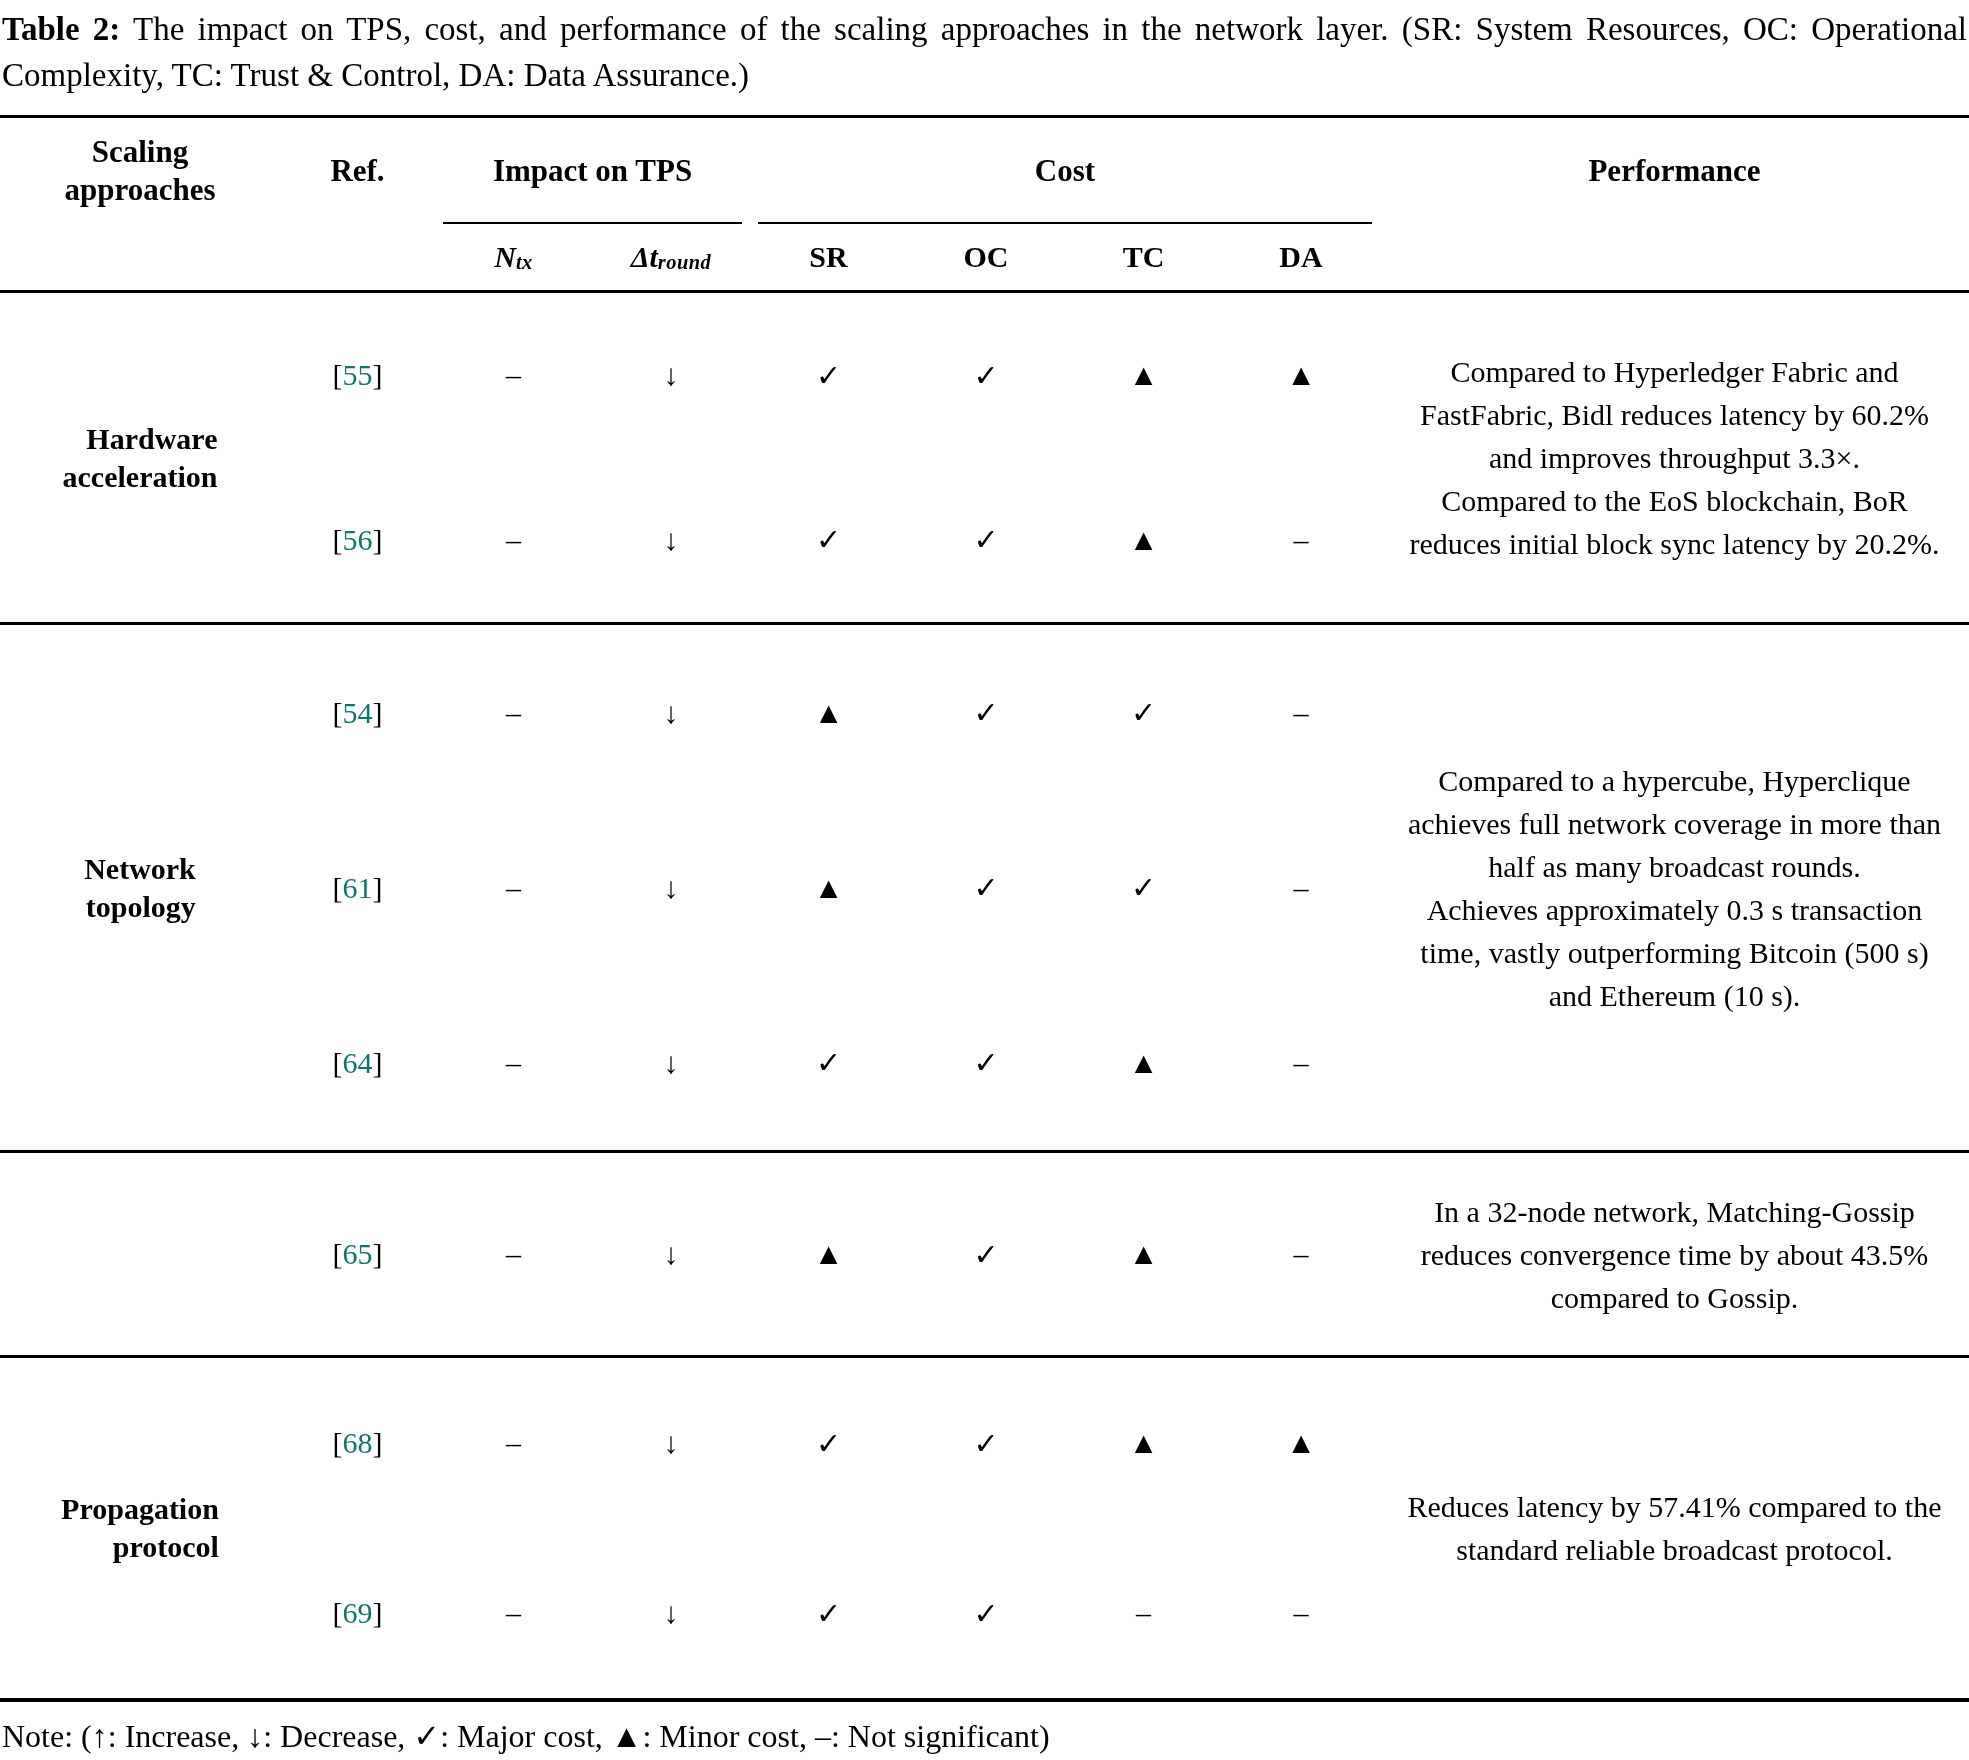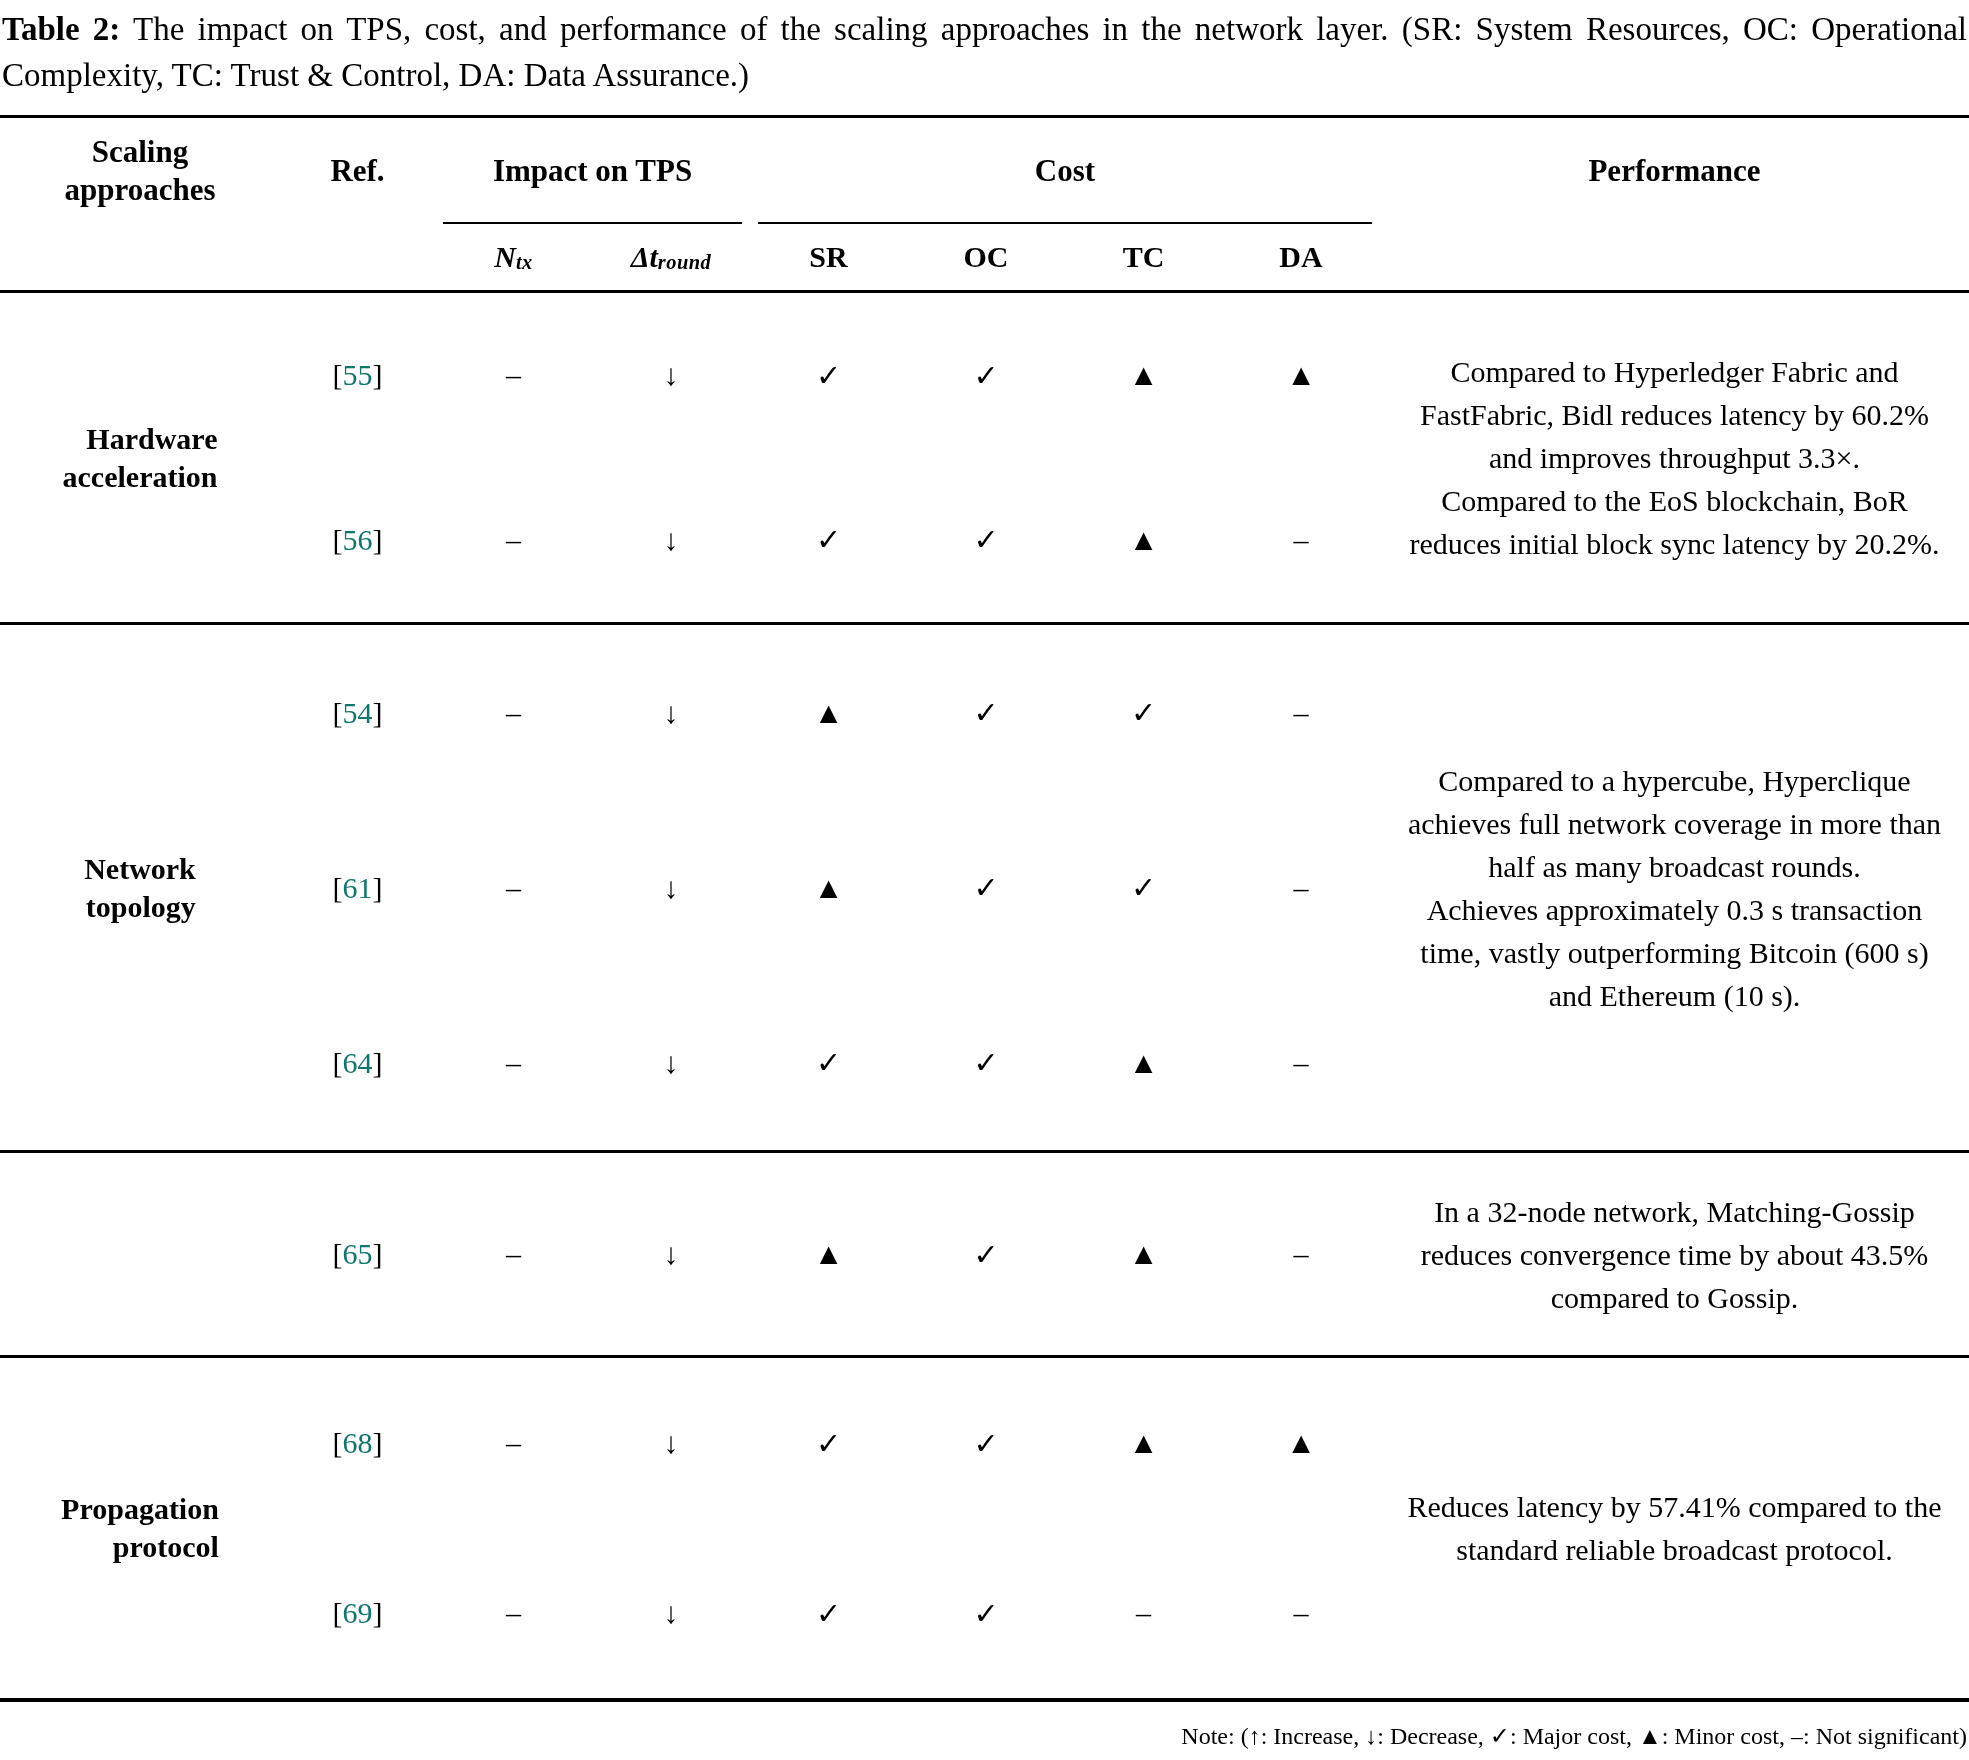--- a/index.html
+++ b/index.html
@@ -71,22 +71,22 @@
   .perf{display:flex;flex-direction:column;justify-content:center;align-items:center;padding:18px 0;}
   .psent{
     width:552px;
     font-size:30px;line-height:43px;text-align:center;
   }
 
   
   .bottomrule{border-top:4px solid #000;height:0;}
   .note{
     padding:14px 2px 0 2px;
-    font-size:24px;line-height:40px;
-    text-align:right;
+    font-size:32px;line-height:40px;
+    text-align:left;
   }
 </style>
 </head>
 <body>
 
 <div class="page">
 
   <div class="caption">
     <span class="cap-label">Table 2:</span><span> The impact on TPS, cost, and performance of the scaling approaches in the network layer. (SR: System Resources, OC: Operational Complexity, TC: Trust &amp; Control, DA: Data Assurance.)</span>
   </div>
@@ -199,21 +199,21 @@
         <div class="cell sym">–</div>
         <div class="cell sym">↓</div>
         <div class="cell sym">✓</div>
         <div class="cell sym">✓</div>
         <div class="cell sym">▲</div>
         <div class="cell sym">–</div>
       </div>
     </div>
     <div class="perf">
       <div class="psent">Compared to a hypercube, Hyperclique achieves full network coverage in more than half as many broadcast rounds.</div>
-      <div class="psent">Achieves approximately 0.3 s transaction time, vastly outperforming Bitcoin (600 s) and Ethereum (10 s).</div>
+      <div class="psent">Achieves approximately 0.3 s transaction time, vastly outperforming Bitcoin (500 s) and Ethereum (10 s).</div>
     </div>
   </div>
 
   <div class="band b3 divider">
     <div class="group pre"></div>
     <div class="rows">
       <div class="srow cols7">
         <div class="cell">
             <span class="bk">[</span>
             <span class="refnum">65</span>

